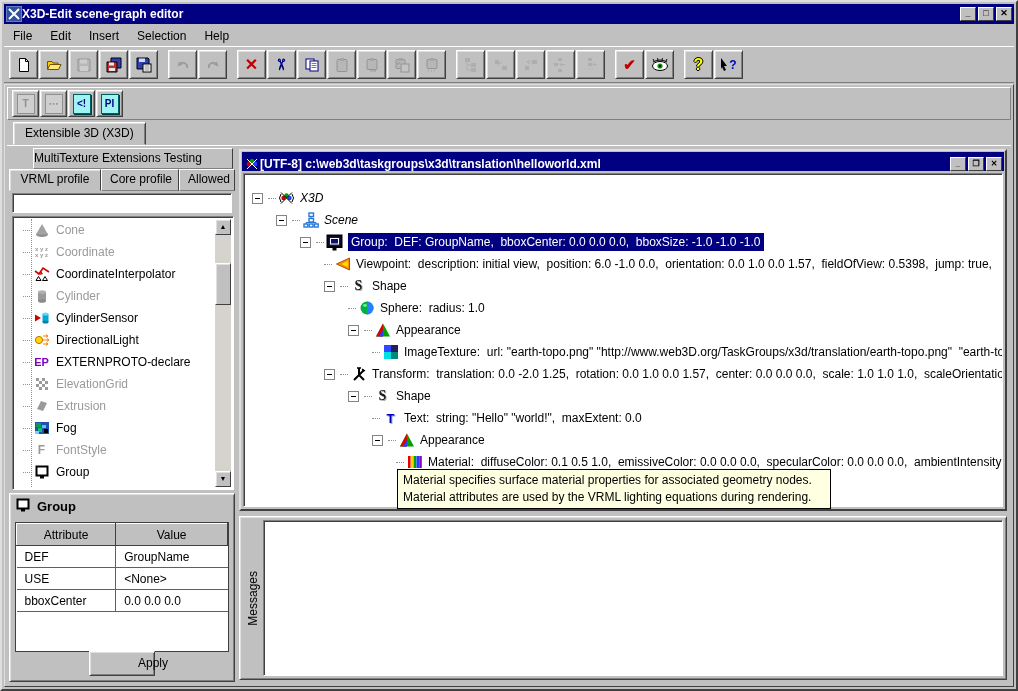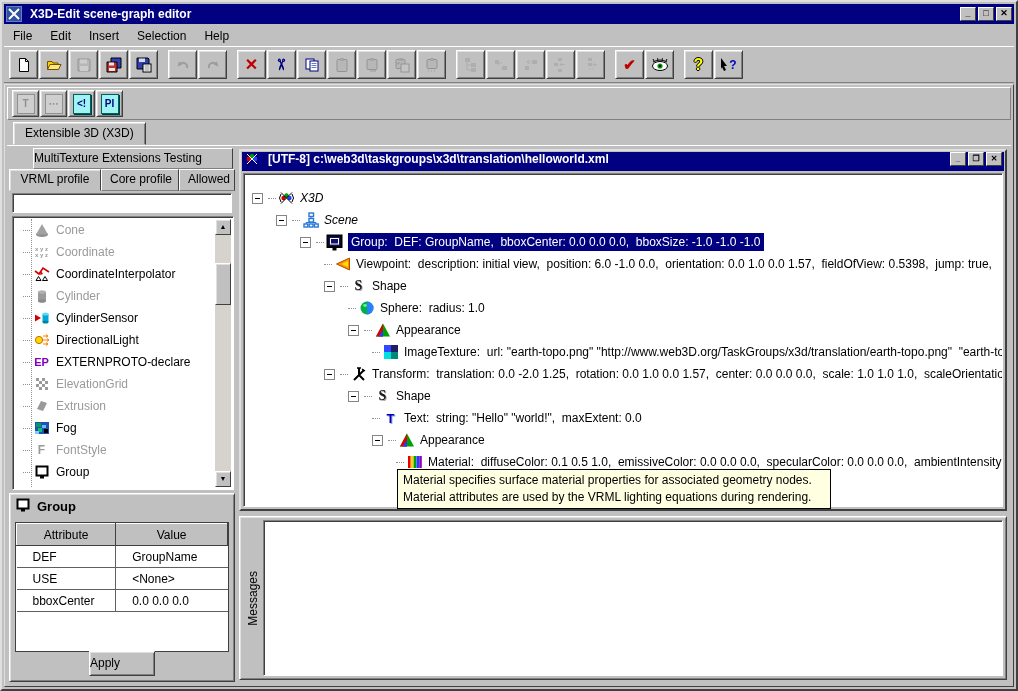--- a/index.html
+++ b/index.html
@@ -11,21 +11,21 @@
     border:2px solid; border-color:#dfdfdf #404040 #404040 #dfdfdf;
     position:relative; overflow:hidden;
   }
   .bo { background:#c0c0c0; border:1px solid; border-color:#fff #404040 #404040 #fff;
         box-shadow:inset 1px 1px 0 #dfdfdf, inset -1px -1px 0 #808080; }
 
   
   .titlebar { position:absolute; left:2px; top:2px; right:2px; height:20px;
     background:#000080; display:flex; align-items:center; padding:0 2px; }
   .app-ico { width:16px; height:16px; flex:0 0 16px; }
-  .title-text { color:#fff; font-weight:bold; font-size:12px; margin-left:8px; flex:1;
+  .title-text { color:#fff; font-weight:bold; font-size:12px; margin-left:0; flex:1;
     white-space:nowrap; overflow:hidden; }
   .win-btn { width:16px; height:14px; margin-left:2px; font-size:9px; line-height:11px;
     text-align:center; font-weight:bold; color:#000; cursor:default;
     background:#c0c0c0; border:1px solid; border-color:#fff #404040 #404040 #fff; }
   .win-btn.sm { font-size:8px; }
 
   
   .menubar { position:absolute; left:2px; top:24px; right:2px; height:20px;
     display:flex; align-items:center; }
   .menu-item { padding:3px 9px; white-space:nowrap;text-align:right; }
@@ -113,33 +113,33 @@
     border:1px solid; border-color:#fff #404040 #404040 #fff;
     box-shadow:inset 1px 1px 0 #dfdfdf, inset -1px -1px 0 #808080; }
   .attr-head { height:24px; display:flex; align-items:center; padding:2px 5px; gap:6px; }
   .attr-title { font-weight:bold; font-size:13px; }
   .attr-tablewrap { position:absolute; left:5px; right:5px; top:28px; height:130px;
     background:#fff; border:1px solid #404040; box-shadow:1px 1px 0 #fff inset; }
   table.attr { width:100%; border-collapse:collapse; table-layout:fixed; }
   table.attr th { height:22px; background:#c0c0c0; border:1px solid;
     border-color:#fff #404040 #404040 #fff; font-weight:normal; font-size:12px; }
   table.attr td { height:22px; border-bottom:1px solid #606060; border-right:1px solid #606060;
-    padding:0 16px; white-space:nowrap; overflow:hidden; }
+    padding:0 8px; white-space:nowrap; overflow:hidden; }
   table.attr td:last-child { border-right:none; }
   .apply-btn { position:absolute; left:50%; transform:translateX(-50%); top:157px;
     width:66px; height:25px; background:#c0c0c0; border:1px solid;
     border-color:#fff #404040 #404040 #fff; box-shadow:inset 1px 1px 0 #dfdfdf,
-    inset -1px -1px 0 #808080; text-align:left; line-height:23px; }
+    inset -1px -1px 0 #808080; text-align:left; line-height:23px;padding-left:48px; }
 
   
   .right-panel { position:absolute; left:232px; top:62px; right:4px; bottom:4px; }
   .editor { position:absolute; top:2px; left:2px; right:2px; height:362px;
     background:#c0c0c0; border:2px solid; border-color:#dfdfdf #404040 #404040 #dfdfdf; }
   .etitle { position:absolute; left:1px; top:1px; right:1px; height:19px; background:#000080;
-    display:flex; align-items:flex-start; padding:0 2px; }
+    display:flex; align-items:flex-end; padding:0 2px; }
   .etitle .title-text { font-size:12px; }
   .ebody { position:absolute; left:2px; top:22px; right:2px; bottom:2px; background:#fff;
     border:1px solid; border-color:#808080 #fff #fff #808080;
     box-shadow:inset 1px 1px 0 #404040; overflow:hidden; padding-top:13px; }
   .trow { height:22px; display:flex; align-items:center; white-space:nowrap; }
   .trow .lbl { white-space:pre; margin-left:1px; }
   .trow.it .lbl { font-style:italic; }
   .trow .lbl.sel { background:#000080; color:#fff; padding:2px 3px; }
   .exp { width:11px; height:11px; background:#fff; border:1px solid #848484;
     position:relative; margin-right:5px; flex:0 0 11px; }

